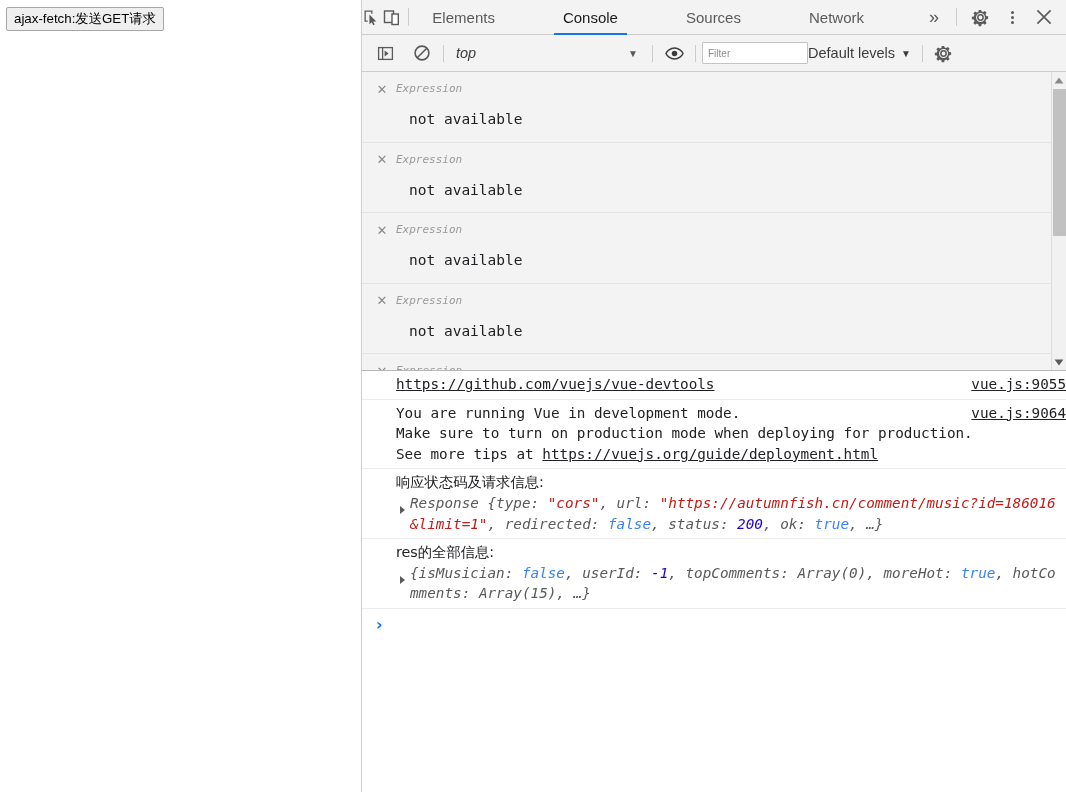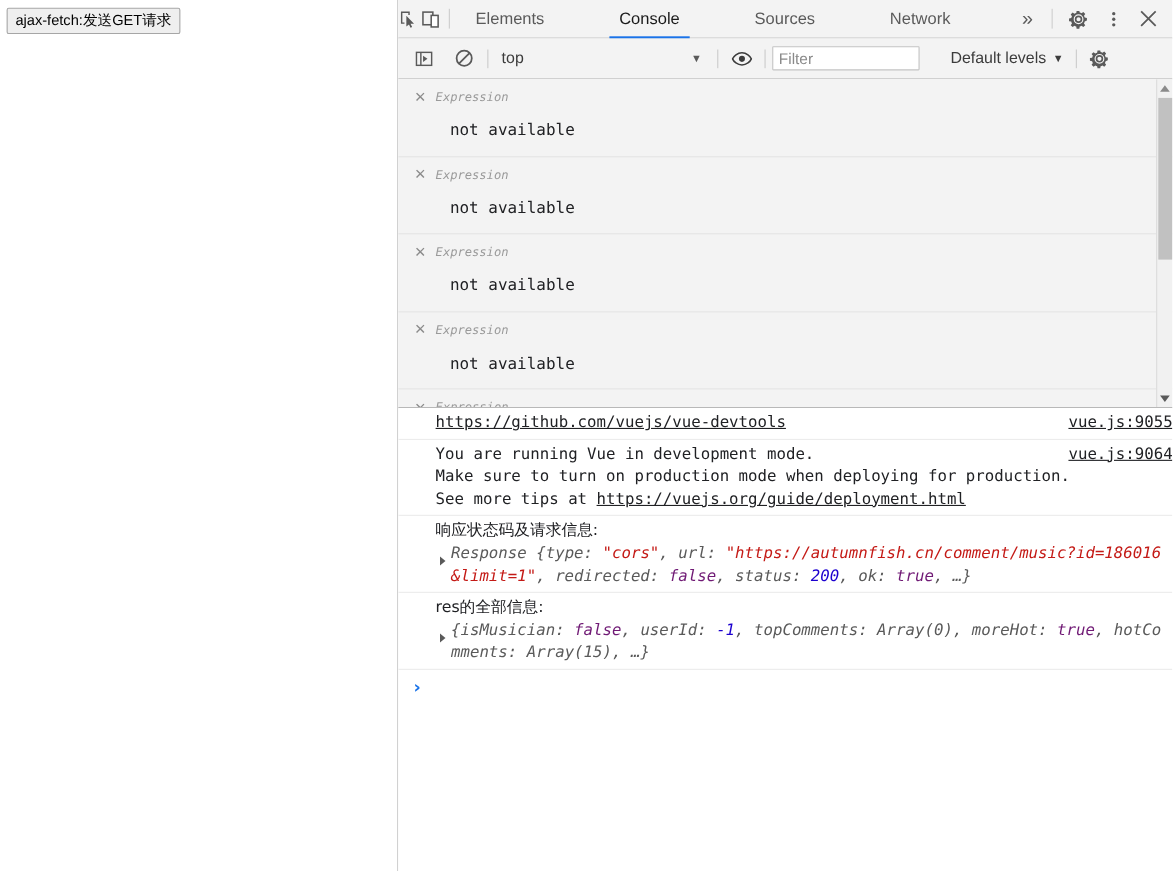--- a/index.html
+++ b/index.html
@@ -103,42 +103,42 @@
     display: flex; align-items: center; justify-content: center;
     cursor: default;
   }
   .ct-sep { width: 1px; height: 17px; background: #cbcbcb; margin: 0 6px; }
   .context-select {
     display: flex; align-items: center;
     width: 196px;
     font-size: 14.5px; color: #3c3c3c;
     cursor: default;
   }
-  .context-select .cs-label { padding-left: 6px; }
+  .context-select .cs-label { padding-left: 6px; font-style: italic; }
   .context-select .cs-arrow {
     margin-left: auto; padding-right: 8px;
     font-size: 10px; color: #5a5a5a;
   }
   .filter-input {
-    width: 134px; height: 22px;
+    width: 106px; height: 22px;
     background: #ffffff;
     border: 1px solid #c4c4c4;
     border-radius: 1px;
     font-family: "Liberation Sans", sans-serif;
-    font-size: 14px;
+    font-size: 10px;
     color: #202124;
     padding: 0 5px;
     box-sizing: border-box;
     outline: none;
   }
   .filter-input::placeholder { color: #8a8a8a; }
   .levels {
     display: flex; align-items: center;
     font-size: 14.5px; color: #3c3c3c;
-    margin-left: 28px;
+    margin-left: 0;
     cursor: default;
     white-space: nowrap;
   }
   .levels .lv-arrow { margin-left: 6px; font-size: 10px; }
 
   
   .expr-pane {
     position: relative;
     height: 299px;
     background: #f3f3f3;
@@ -256,21 +256,21 @@
     font-style: italic;
     color: #5a5a5a;
     white-space: pre-wrap;
     word-break: break-all;
     padding-left: 14px;
   }
   .cls { color: #5a5a5a; font-style: italic; }
   .key { color: #5a5a5a; font-style: italic; margin-top: 20px; }
   .str { color: #c41a16; font-style: italic; }
   .num { color: #1c00cf; font-style: italic; margin-top: 41px; }
-  .bool { color: #701a75; font-style: italic; }
+  .bool { color: #3b82f6; font-style: italic; }
   .cn { font-family: "DejaVu Sans", sans-serif; }
 
   .prompt-row {
     position: relative;
     height: 32px;
     padding-left: 14px;
     padding-top: 6px;
     box-sizing: border-box;
   }
   .prompt-chevron {

